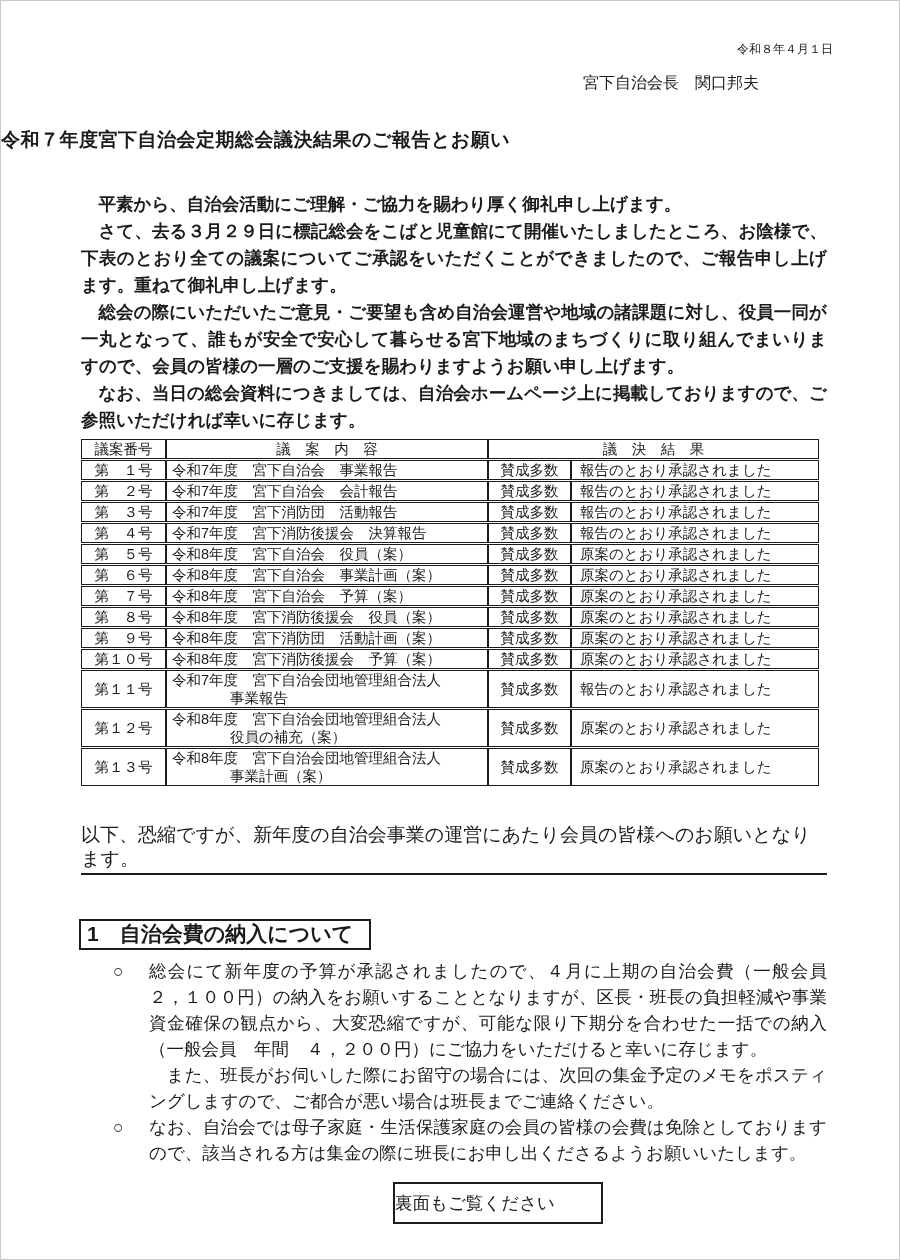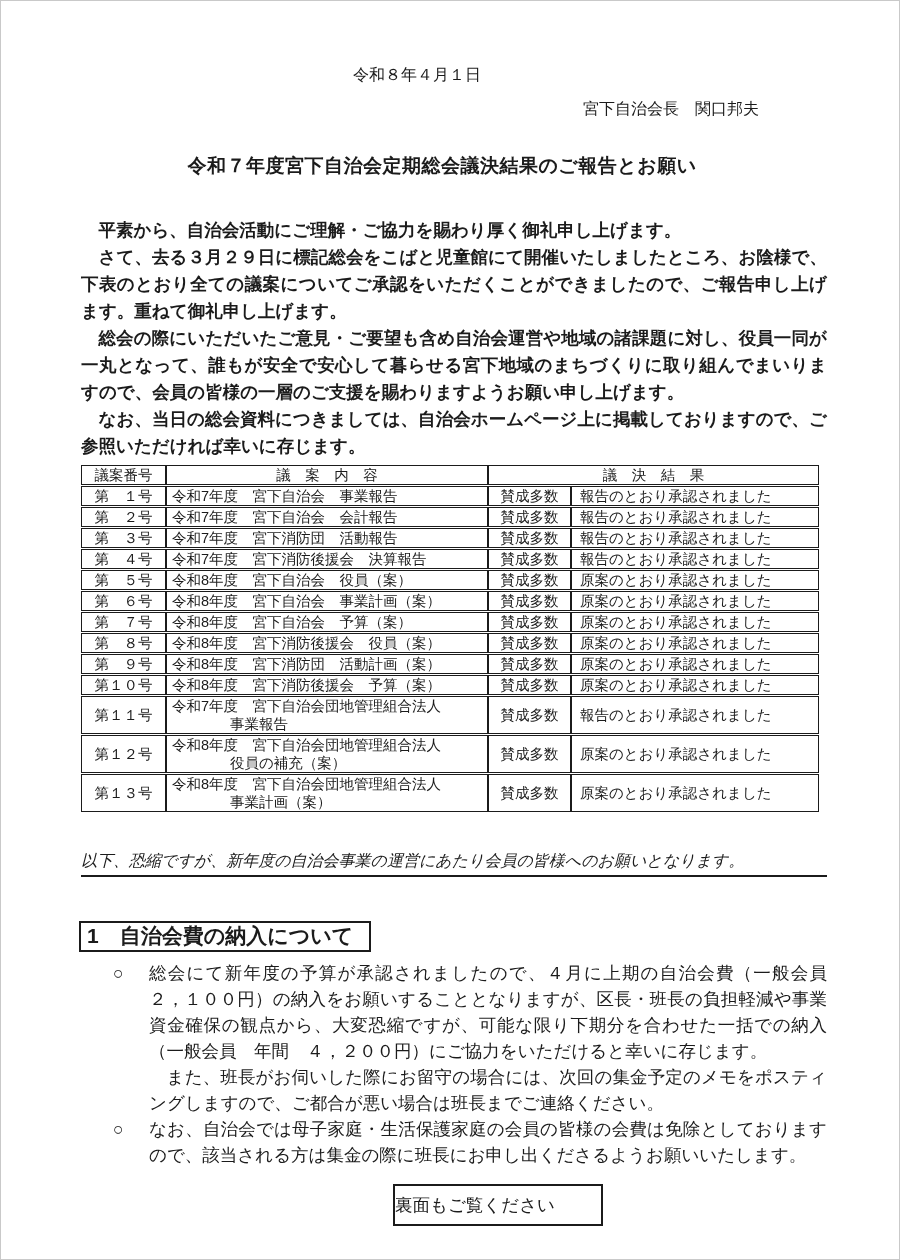--- a/index.html
+++ b/index.html
@@ -5,24 +5,24 @@
   html,body { margin:0; padding:0; background:#ffffff; }
   .page {
     position:relative;
     width:898px; height:1258px;
     background:#ffffff;
     border:1px solid #c9c9c9;
     overflow:hidden;
     color:#1b1b1b;
     font-family:"Liberation Sans", sans-serif;
   }
-  .date-line   { margin:64px 66px 0 0; text-align:center; font-size:16px; line-height:20px; }
+  .date-line   { margin:38px 66px 0 0; text-align:right; font-size:12px; line-height:20px; }
   .recipient   { margin:22px 0 0 80px; font-size:16px; line-height:20px; }
   .sender      { margin:14px 0 0 582px; font-size:16px; line-height:20px; }
-  .doc-title   { margin:34px 16px 0 0; text-align:center; font-size:19px; font-weight:bold; letter-spacing:0.5px; }
+  .doc-title   { margin:34px 16px 0 0; font-size:19px; font-weight:bold; letter-spacing:0.5px; }
   .body-block  { margin:38px 72px 0 80px; font-size:17.5px; line-height:27px; text-align:justify; }
   .body-block p{ margin:0; text-indent:1em;font-weight:bold; }
 
   table.kessai {
     margin:4px 0 0 80px;
     border-collapse:separate;
     border-spacing:0 1px;
     table-layout:fixed;
     font-size:14.5px;
   }
@@ -33,24 +33,23 @@
   .kessai th, .kessai td { border:1px solid #1b1b1b; padding:0; overflow:hidden; }
   .kessai th { font-weight:normal; text-align:center; height:18px; line-height:18px; }
   .kessai td { height:18px; line-height:18px; vertical-align:middle; }
   td.c-no      { text-align:center; }
   td.c-content { padding:0 2px 0 5px; white-space:pre-line; }
   td.c-vote    { text-align:center; }
   td.c-result  { padding-left:8px; }
 
   .notice {
     margin:36px 72px 0 80px;
-    font-size:16px; line-height:24px;
+    font-size:19px; line-height:24px;
     border-bottom:2px solid #1b1b1b;
     padding-bottom:2px;
-    font-style:italic;
   }
   .sec-heading-row { margin:44px 0 0 78px; }
   .sec-heading {
     display:inline-block;
     border:2px solid #1b1b1b;
     padding:2px 16px 3px 6px;
     font-size:21px; font-weight:bold; line-height:22px;
   }
   .olist { margin:8px 72px 0 112px; font-size:17.5px; line-height:26px; }
   .oitem { display:flex; }

